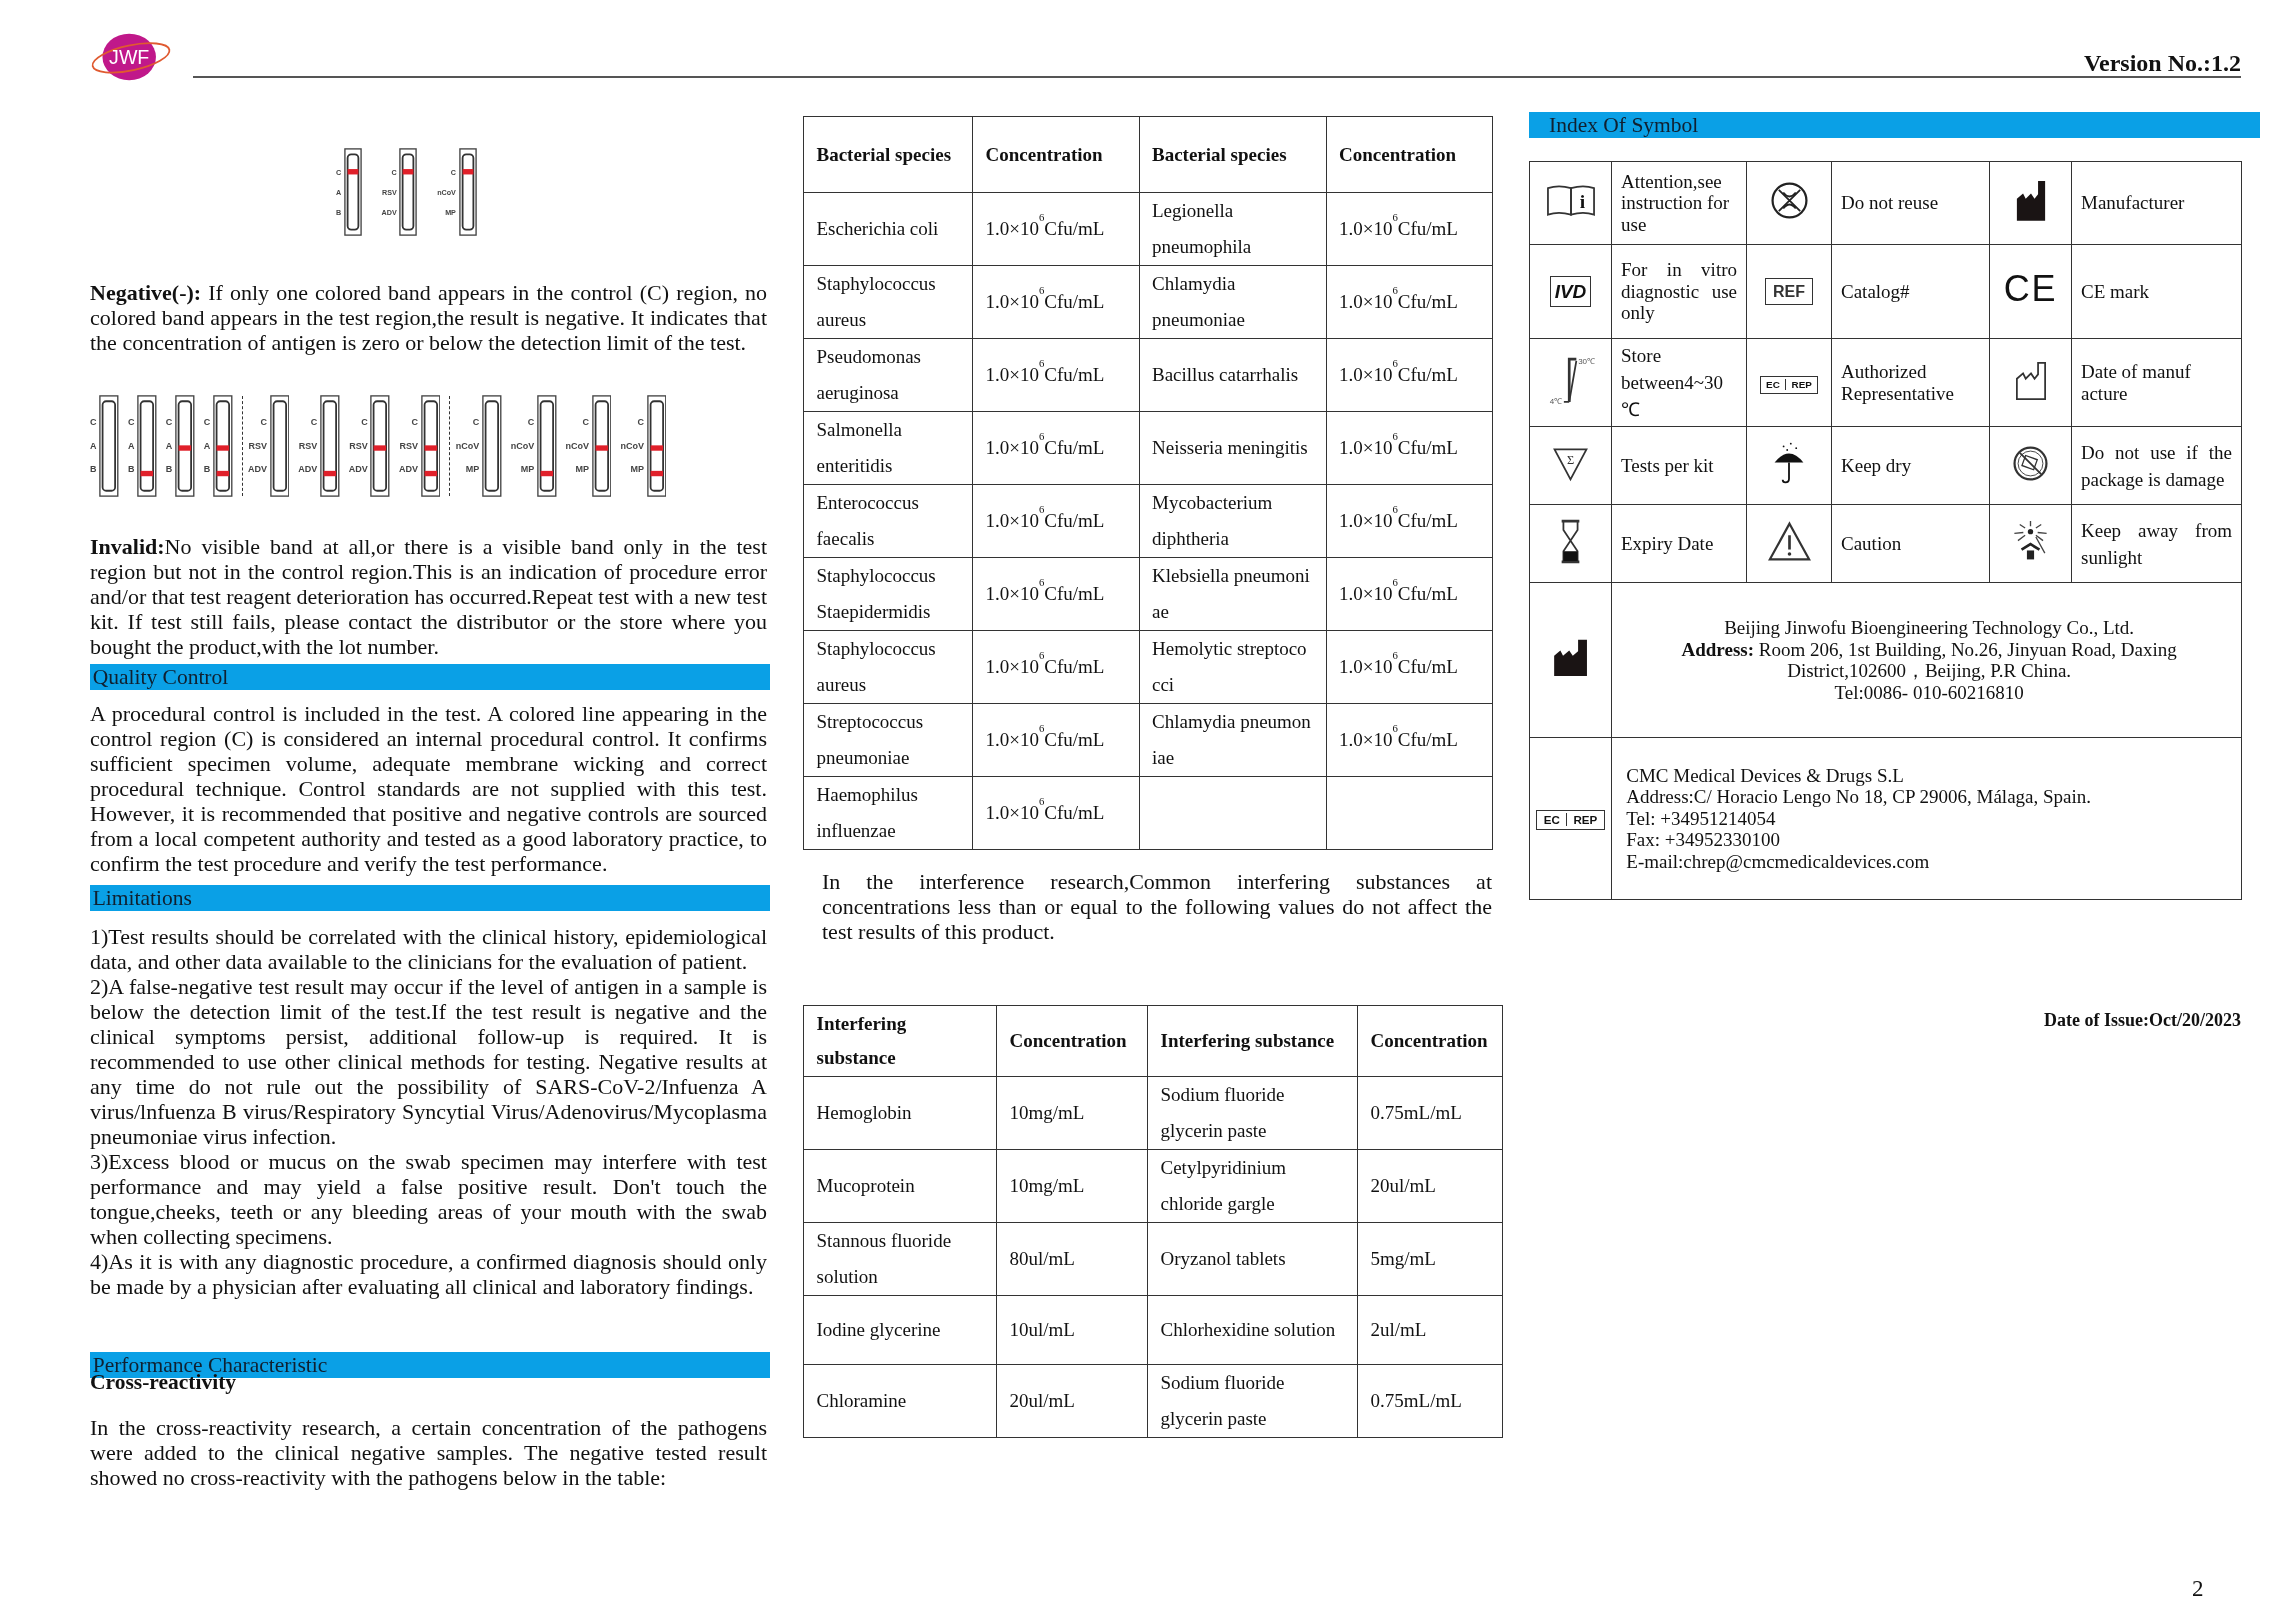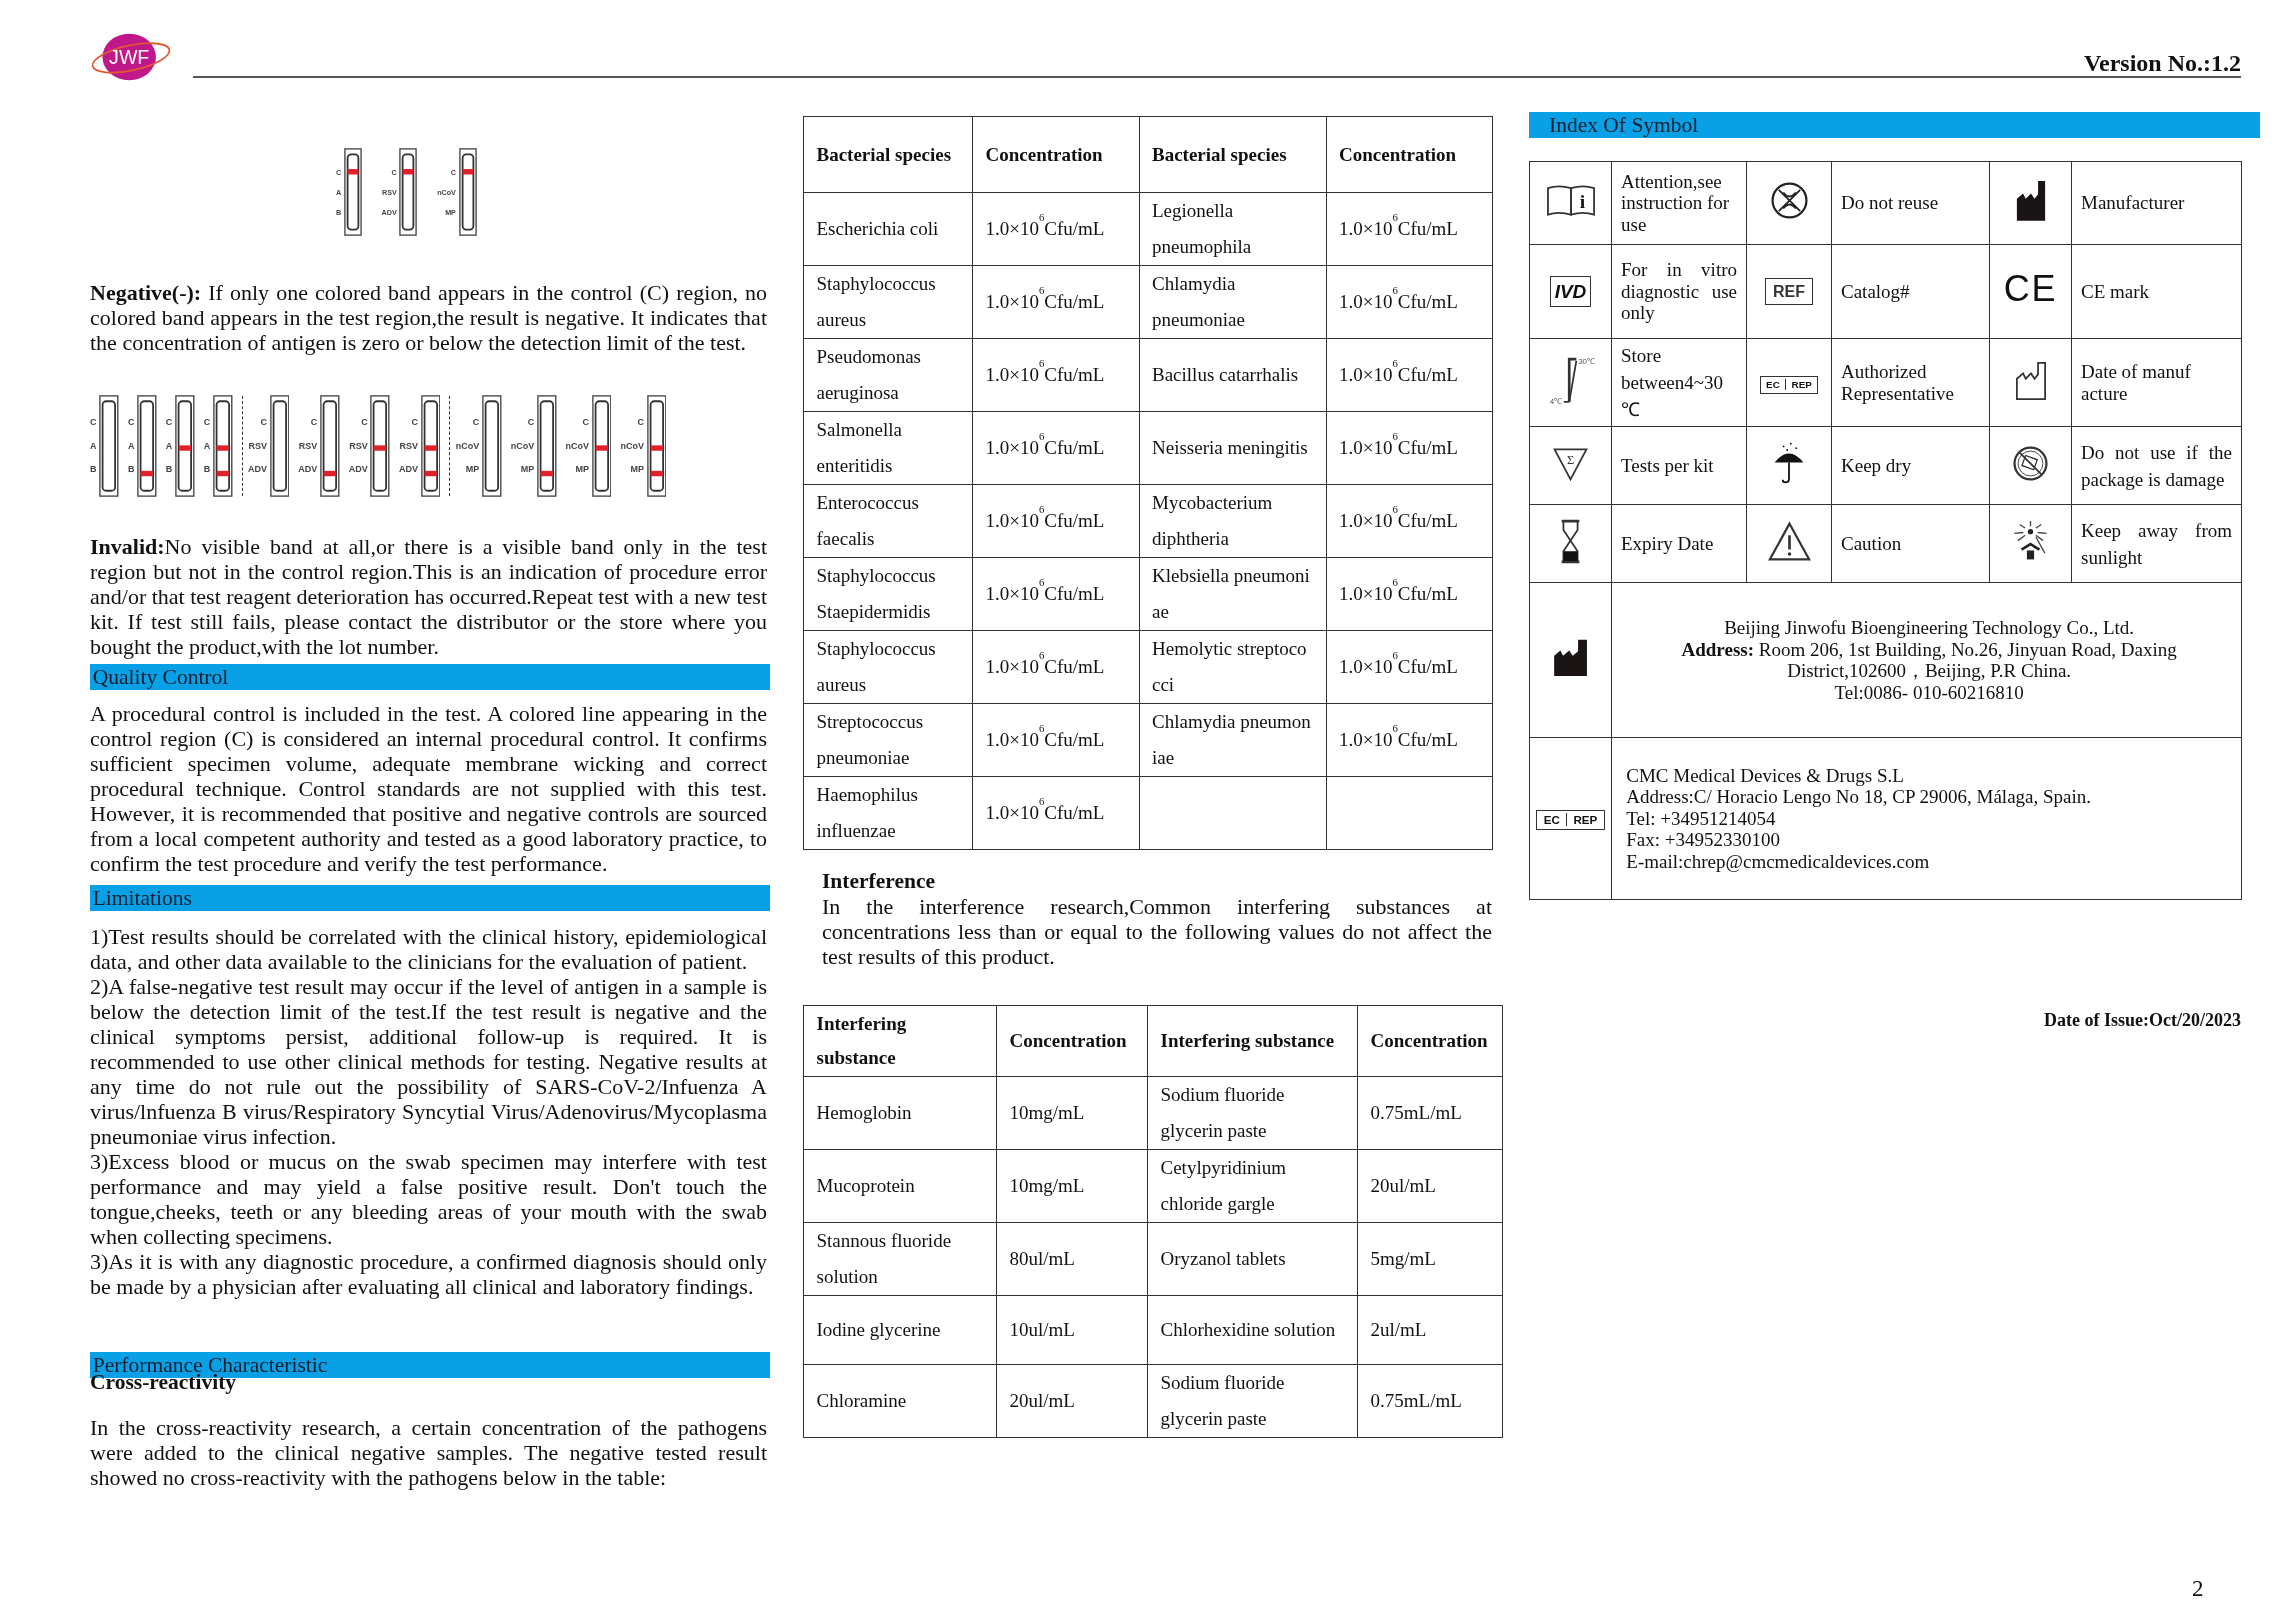--- a/index.html
+++ b/index.html
@@ -260,21 +260,21 @@
   </p>
 
   <div class="section-bar abs" style="top:664px;width:677px;">Quality Control</div>
   <p class="para abs" style="top:701px;width:677px;">A procedural control is included in the test. A colored line appearing in the control region (C) is considered an internal procedural control. It confirms sufficient specimen volume, adequate membrane wicking and correct procedural technique. Control standards are not supplied with this test. However, it is recommended that positive and negative controls are sourced from a local competent authority and tested as a good laboratory practice, to confirm the test procedure and verify the test performance.</p>
 
   <div class="section-bar abs" style="top:885px;width:677px;">Limitations</div>
   <div class="abs" style="top:924px;width:677px;">
     <p class="para">1)Test results should be correlated with the clinical history, epidemiological data, and other data available to the clinicians for the evaluation of patient.</p>
     <p class="para">2)A false-negative test result may occur if the level of antigen in a sample is below the detection limit of the test.If the test result is negative and the clinical symptoms persist, additional follow-up is required. It is recommended to use other clinical methods for testing. Negative results at any time do not rule out the possibility of SARS-CoV-2/Infuenza A virus/lnfuenza B virus/Respiratory Syncytial Virus/Adenovirus/Mycoplasma pneumoniae virus infection.</p>
     <p class="para">3)Excess blood or mucus on the swab specimen may interfere with test performance and may yield a false positive result. Don't touch the tongue,cheeks, teeth or any bleeding areas of your mouth with the swab when collecting specimens.</p>
-    <p class="para">3)As it is with any diagnostic procedure, a confirmed diagnosis should only be made by a physician after evaluating all clinical and laboratory findings.</p>
+    <p class="para">4)As it is with any diagnostic procedure, a confirmed diagnosis should only be made by a physician after evaluating all clinical and laboratory findings.</p>
   </div>
 
   <div class="section-bar abs" style="top:1352px;width:677px;">Performance Characteristic</div>
   <div class="abs" style="top:1370px;width:677px;font-size:21.5px;font-weight:bold;line-height:25px;">Cross-reactivity</div>
   <p class="para abs" style="top:1415px;width:677px;">In the cross-reactivity research, a certain concentration of the pathogens were added to the clinical negative samples. The negative tested result showed no cross-reactivity with the pathogens below in the table:</p>
 </div>
 
 <table class="abs" id="cross-table">
   <thead>
     <tr>
@@ -336,21 +336,20 @@
       <tr>
         <td style="line-height: 36px; width: 143px;">Haemophilus influenzae</td>
         <td><span>1.0×10</span><sup>6</sup><span>Cfu/mL</span></td>
         <td style="line-height: 36px; width: 161px;"></td>
         <td></td>
       </tr>
     </tbody>
 </table>
 
 <div class="abs" id="interf-block">
-  <div id="interf-title">Interference</div>
   <p class="para" style="font-size:22px;">In the interference research,Common interfering substances at concentrations less than or equal to the following values do not affect the test results of this product.</p>
 </div>
 <table class="abs" id="interf-table">
   <thead>
     <tr>
       <th style="width:167px;">Interfering substance</th>
       <th style="width:125px;">Concentration</th>
       <th style="width:184px;">Interfering substance</th>
       <th>Concentration</th>
     </tr>

